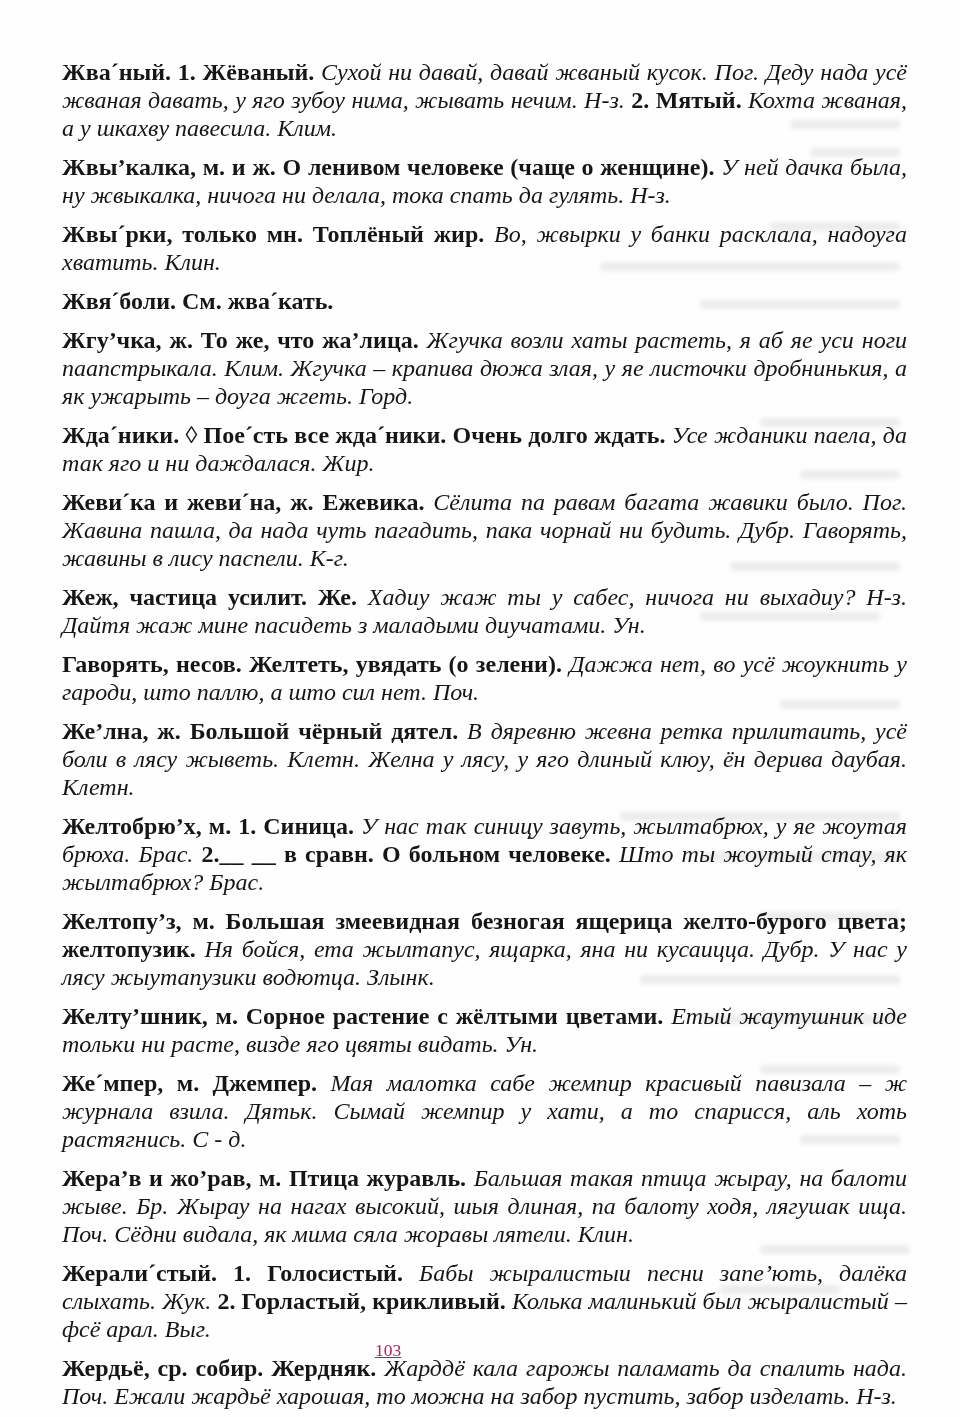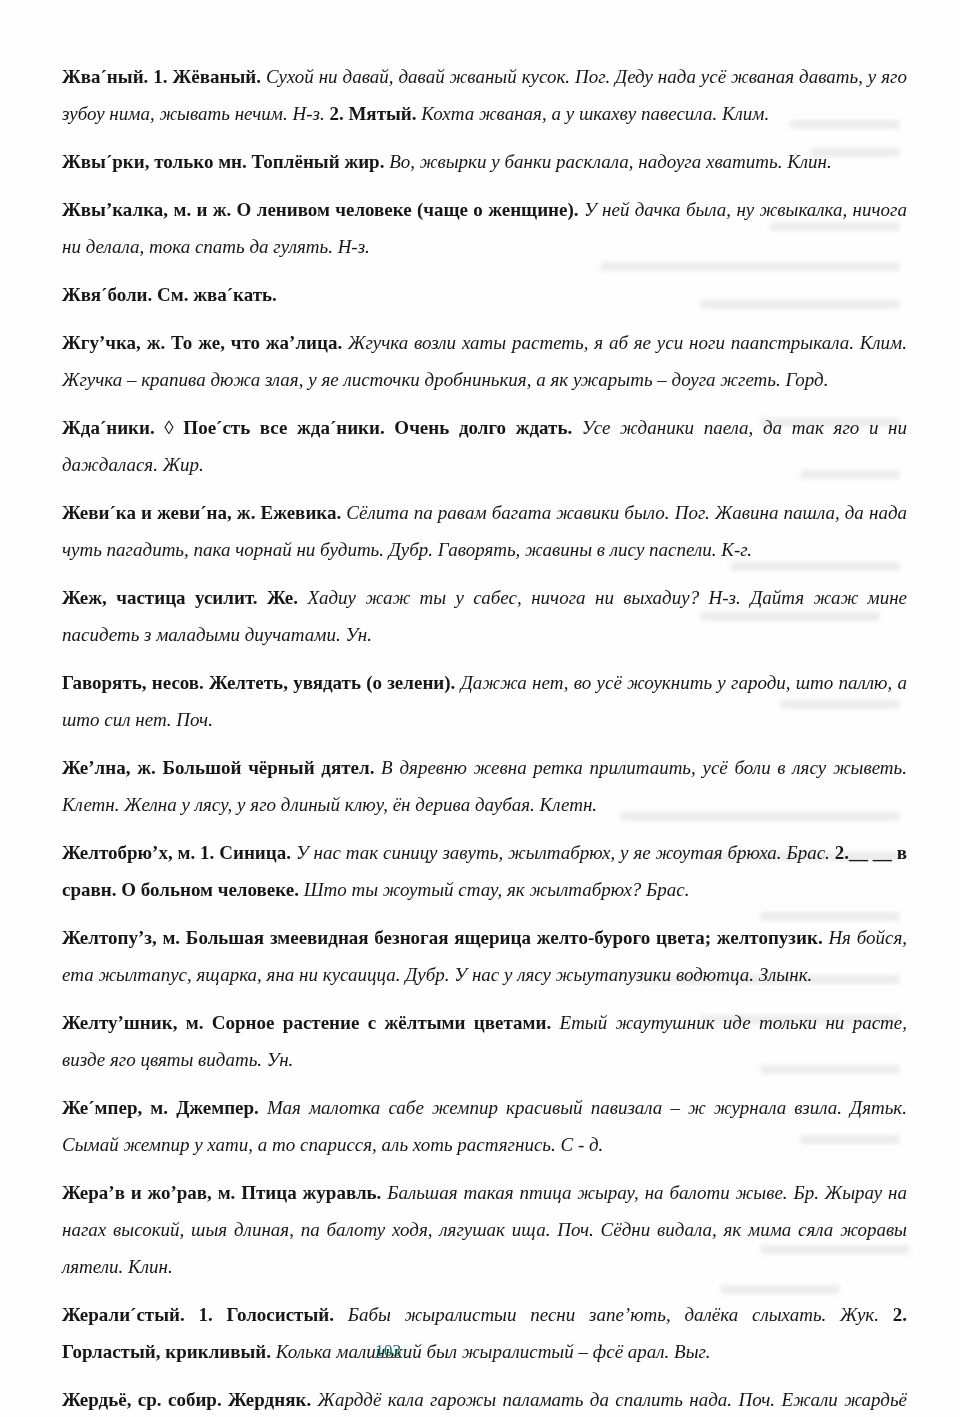--- a/index.html
+++ b/index.html
@@ -18,36 +18,36 @@
     background: #fefefe;
     color: #161616;
   }
   .content {
     position: absolute;
     left: 62px;
     top: 58px;
     width: 845px;
   }
   p.entry {
-    font-size: 19px;
-    line-height: 37px;
+    font-size: 24px;
+    line-height: 28px;
     text-align: justify;
     margin: 0 0 11px 0;
     color: #161616;
   }
   .b { font-weight: bold; font-style: normal; }
   .i { font-style: italic; font-weight: normal; }
   .pageno {
     position: absolute;
     top: 1340px;
     left: 0;
     width: 776px;
     text-align: center;
     font-size: 17.5px;
-    color: #0f766e;
+    color: #be185d;
     text-decoration: underline;
   }
   
   .smudge {
     position: absolute;
     height: 9px;
     border-radius: 4px;
     background: rgba(60, 60, 60, 0.09);
     filter: blur(2.2px);
     pointer-events: none;
@@ -75,22 +75,22 @@
     <div class="smudge" style="top:975px;  left:640px; width:260px;"></div>
     <div class="smudge" style="top:1015px; left:700px; width:200px;"></div>
     <div class="smudge" style="top:1065px; left:760px; width:140px;"></div>
     <div class="smudge" style="top:1135px; left:800px; width:100px;"></div>
     <div class="smudge" style="top:1245px; left:760px; width:150px;"></div>
     <div class="smudge" style="top:1285px; left:720px; width:120px;"></div>
   </div>
 
   <main class="content" id="entries">
       <p class="entry"><span class="b">Жва´ный. 1. Жёваный. </span><span class="i">Сухой ни давай, давай жваный кусок. Пог. Деду нада усё жваная давать, у яго зубоу нима, жывать нечим. Н-з. </span><span class="b">2. Мятый. </span><span class="i">Кохта жваная, а у шкахву павесила. Клим.</span></p>
+      <p class="entry"><span class="b">Жвы’калка, м. и ж. О ленивом человеке (чаще о женщине). </span><span class="i">У ней дачка была, ну жвыкалка, ничога ни делала, тока спать да гулять. Н-з.</span></p>
       <p class="entry"><span class="b">Жвы´рки, только мн. Топлёный жир. </span><span class="i">Во, жвырки у банки расклала, надоуга хватить. Клин.</span></p>
-      <p class="entry"><span class="b">Жвы’калка, м. и ж. О ленивом человеке (чаще о женщине). </span><span class="i">У ней дачка была, ну жвыкалка, ничога ни делала, тока спать да гулять. Н-з.</span></p>
       <p class="entry"><span class="b">Жвя´боли. См. жва´кать.</span></p>
       <p class="entry"><span class="b">Жгу’чка, ж. То же, что жа’лица. </span><span class="i">Жгучка возли хаты растеть, я аб яе уси ноги паапстрыкала. Клим. Жгучка – крапива дюжа злая, у яе листочки дробнинькия, а як ужарыть – доуга жгеть. Горд.</span></p>
       <p class="entry"><span class="b">Жда´ники. ◊ Пое´сть все жда´ники. Очень долго ждать. </span><span class="i">Усе жданики паела, да так яго и ни даждалася. Жир.</span></p>
       <p class="entry"><span class="b">Жеви´ка и жеви´на, ж. Ежевика. </span><span class="i">Сёлита па равам багата жавики было. Пог. Жавина пашла, да нада чуть пагадить, пака чорнай ни будить. Дубр. Гаворять, жавины в лису паспели. К-г.</span></p>
       <p class="entry"><span class="b">Жеж,  частица усилит.  Же. </span><span class="i">Хадиу жаж ты у сабес, ничога ни выхадиу? Н-з. Дайтя жаж мине пасидеть з маладыми диучатами. Ун.</span></p>
       <p class="entry"><span class="b">Гаворять,  несов. Желтеть, увядать (о зелени). </span><span class="i">Дажжа нет, во усё жоукнить у гароди, што паллю, а што сил нет. Поч.</span></p>
       <p class="entry"><span class="b">Же’лна, ж. Большой чёрный дятел. </span><span class="i">В дяревню жевна ретка прилитаить, усё боли в лясу жыветь. Клетн. Желна у лясу, у яго длиный клюу, ён дерива даубая. Клетн.</span></p>
       <p class="entry"><span class="b">Желтобрю’х, м. 1. Синица. </span><span class="i">У нас так синицу завуть, жылтабрюх, у яе жоутая брюха. Брас. </span><span class="b">2.__ __ в сравн. О больном человеке. </span><span class="i">Што ты жоутый стау, як жылтабрюх? Брас.</span></p>
       <p class="entry"><span class="b">Желтопу’з, м. Большая змеевидная безногая ящерица желто-бурого цвета; желтопузик. </span><span class="i">Ня бойся, ета жылтапус, ящарка, яна ни кусаицца. Дубр. У нас у лясу жыутапузики водютца. Злынк.</span></p>
       <p class="entry"><span class="b">Желту’шник, м. Сорное растение с жёлтыми цветами. </span><span class="i">Етый жаутушник иде тольки ни расте, визде яго цвяты видать. Ун.</span></p>

